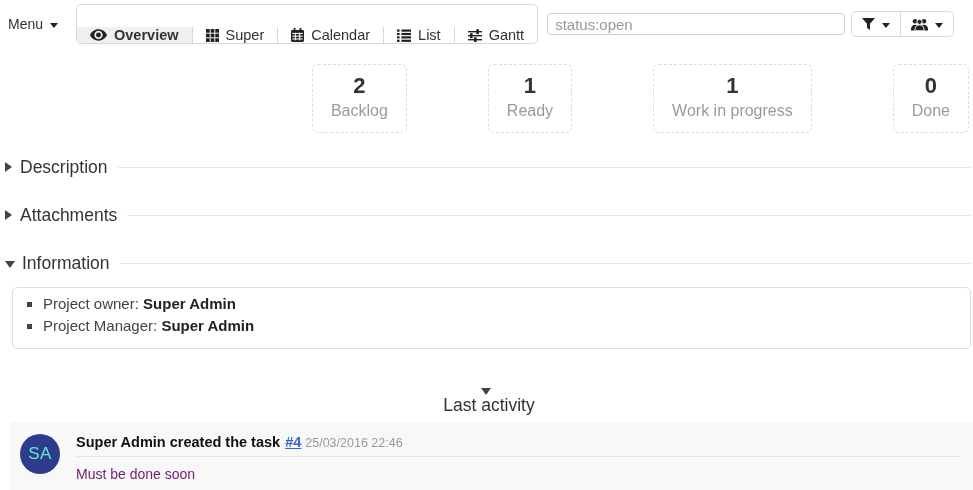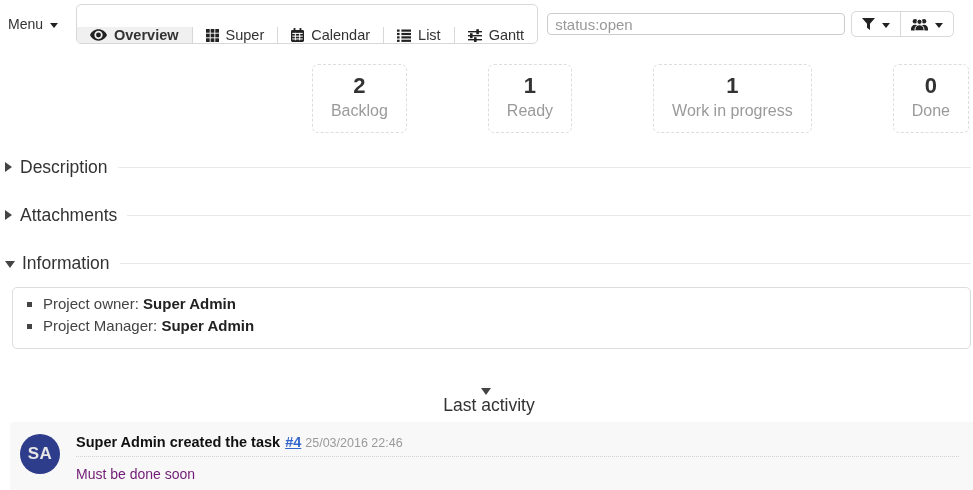--- a/index.html
+++ b/index.html
@@ -95,23 +95,23 @@
   .info-list b { color: #222; }
 
   
   .activity-panel {
     margin: 14px 0 0 10px; min-height: 80px;
     background: #f8f8f8; border-radius: 4px 0 0 4px;
     display: flex; gap: 16px; padding: 12px 14px 12px 10px;
   }
   .avatar {
     width: 40px; height: 40px; border-radius: 50%;
-    background: #2e3c8c; color: #e5e5e5; flex: 0 0 auto;
+    background: #2e3c8c; color: #5eead4; flex: 0 0 auto;
     display: flex; align-items: center; justify-content: center;
-    font-size: 17px; font-weight: bold; letter-spacing: .5px;
+    font-size: 17px; font-weight: normal; letter-spacing: .5px;
   }
   .activity-content { flex: 1; min-width: 0; }
   .activity-title-row {
     display: flex; align-items: baseline;
     border-bottom: 1px dotted #d2d2d2; padding-bottom: 6px;
   }
   .activity-title { font-weight: bold; font-size: 14.5px; color: #111; }
   .task-link { color: #3366cc; font-weight: bold; font-size: 14.5px; text-decoration: underline; margin-left: 5px; }
   .timestamp { color: #9a9a9a; font-size: 12.5px; margin-left: 4px; }
   .activity-message { margin-top: 9px; font-size: 14px; color: #701a75; }

